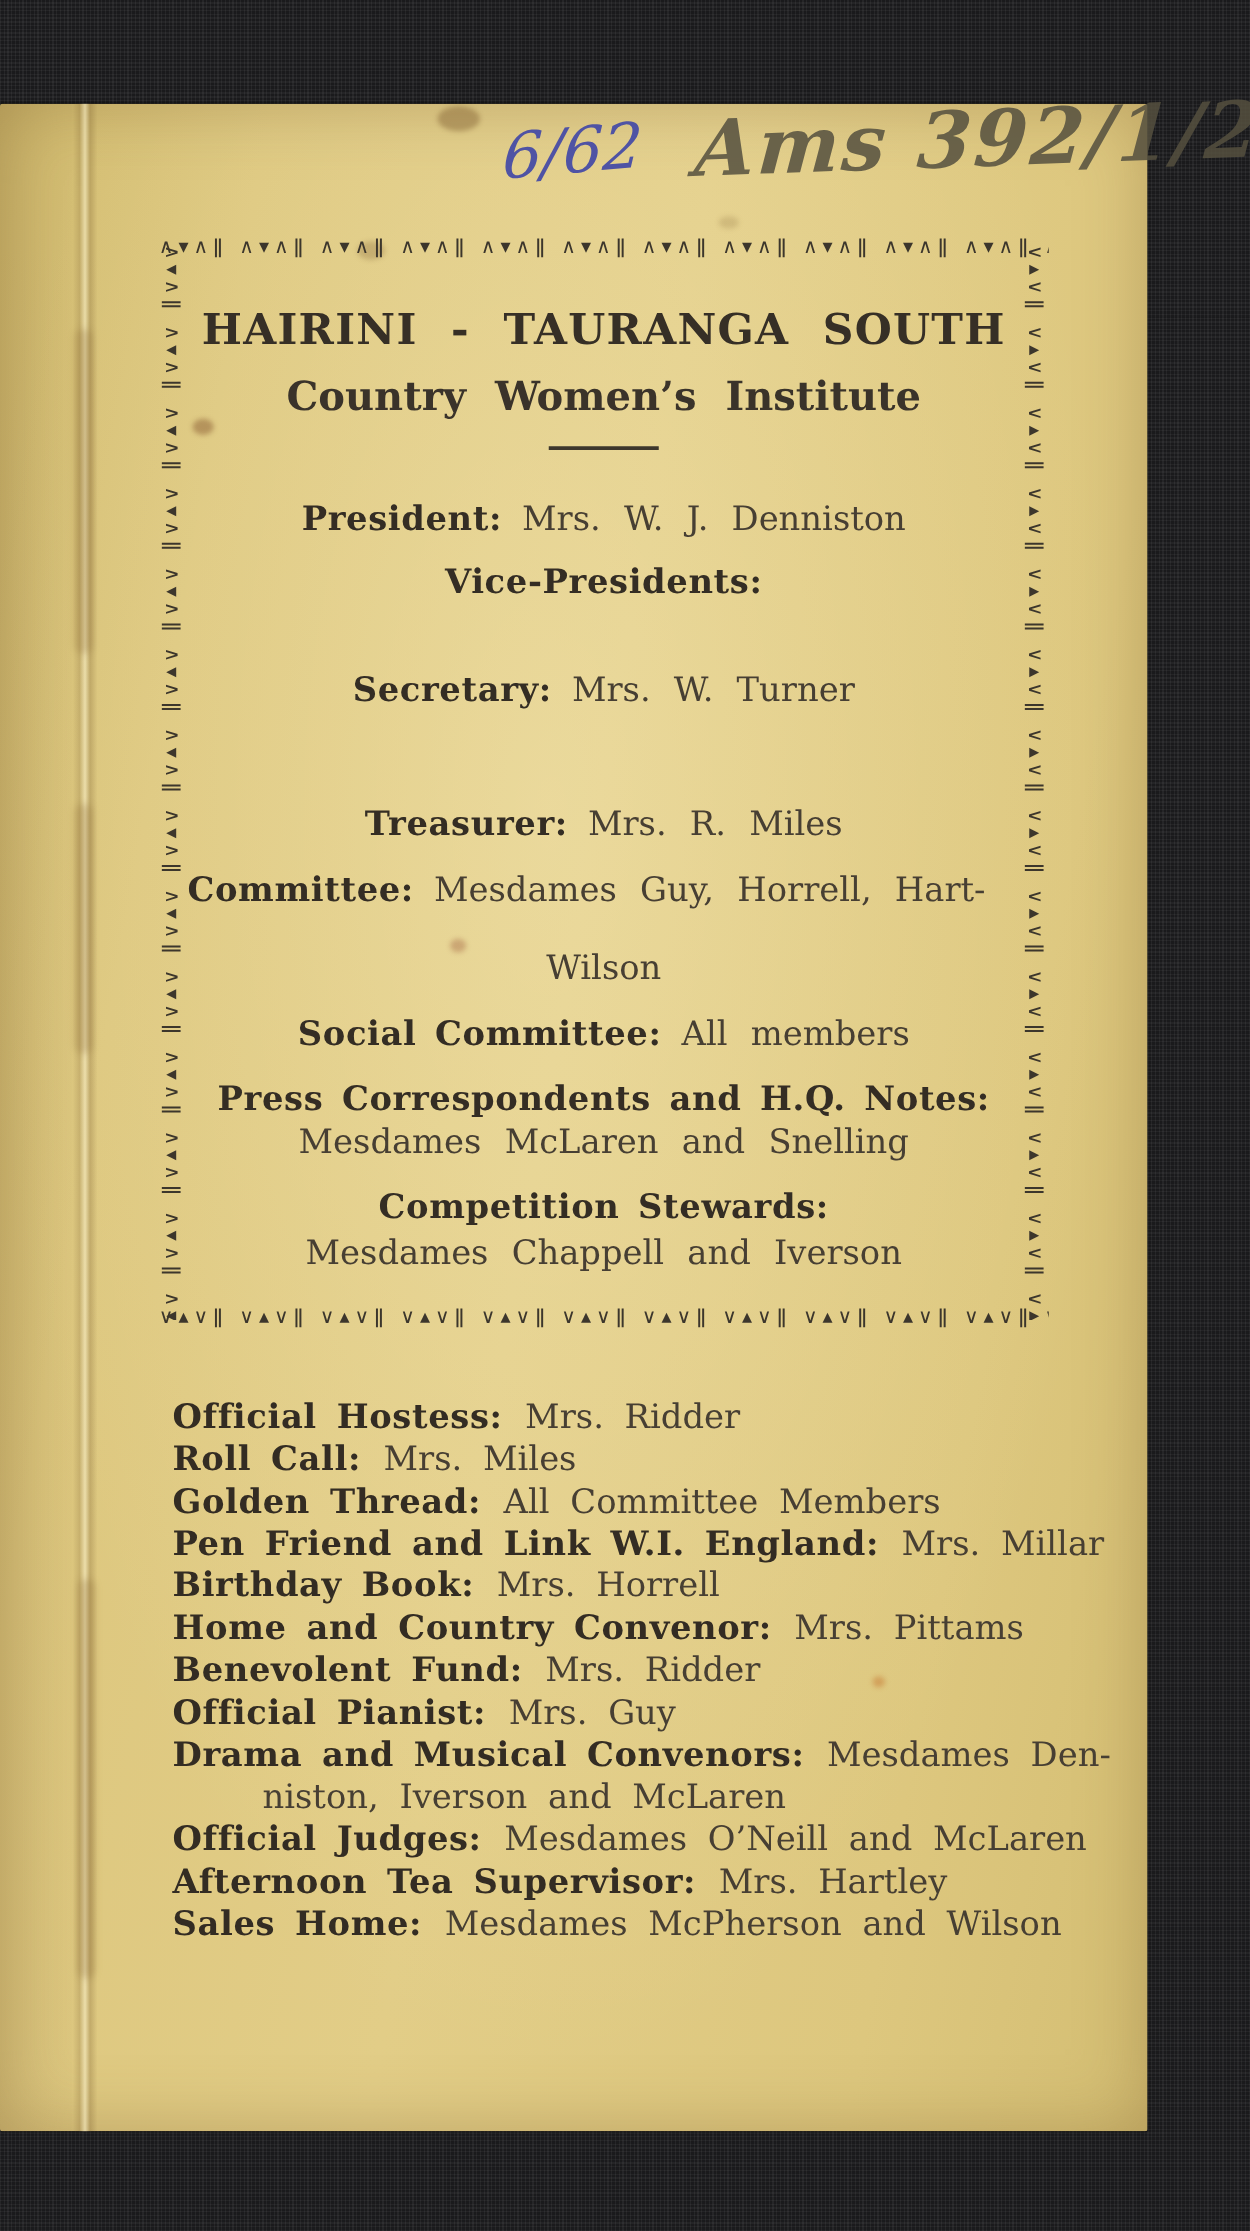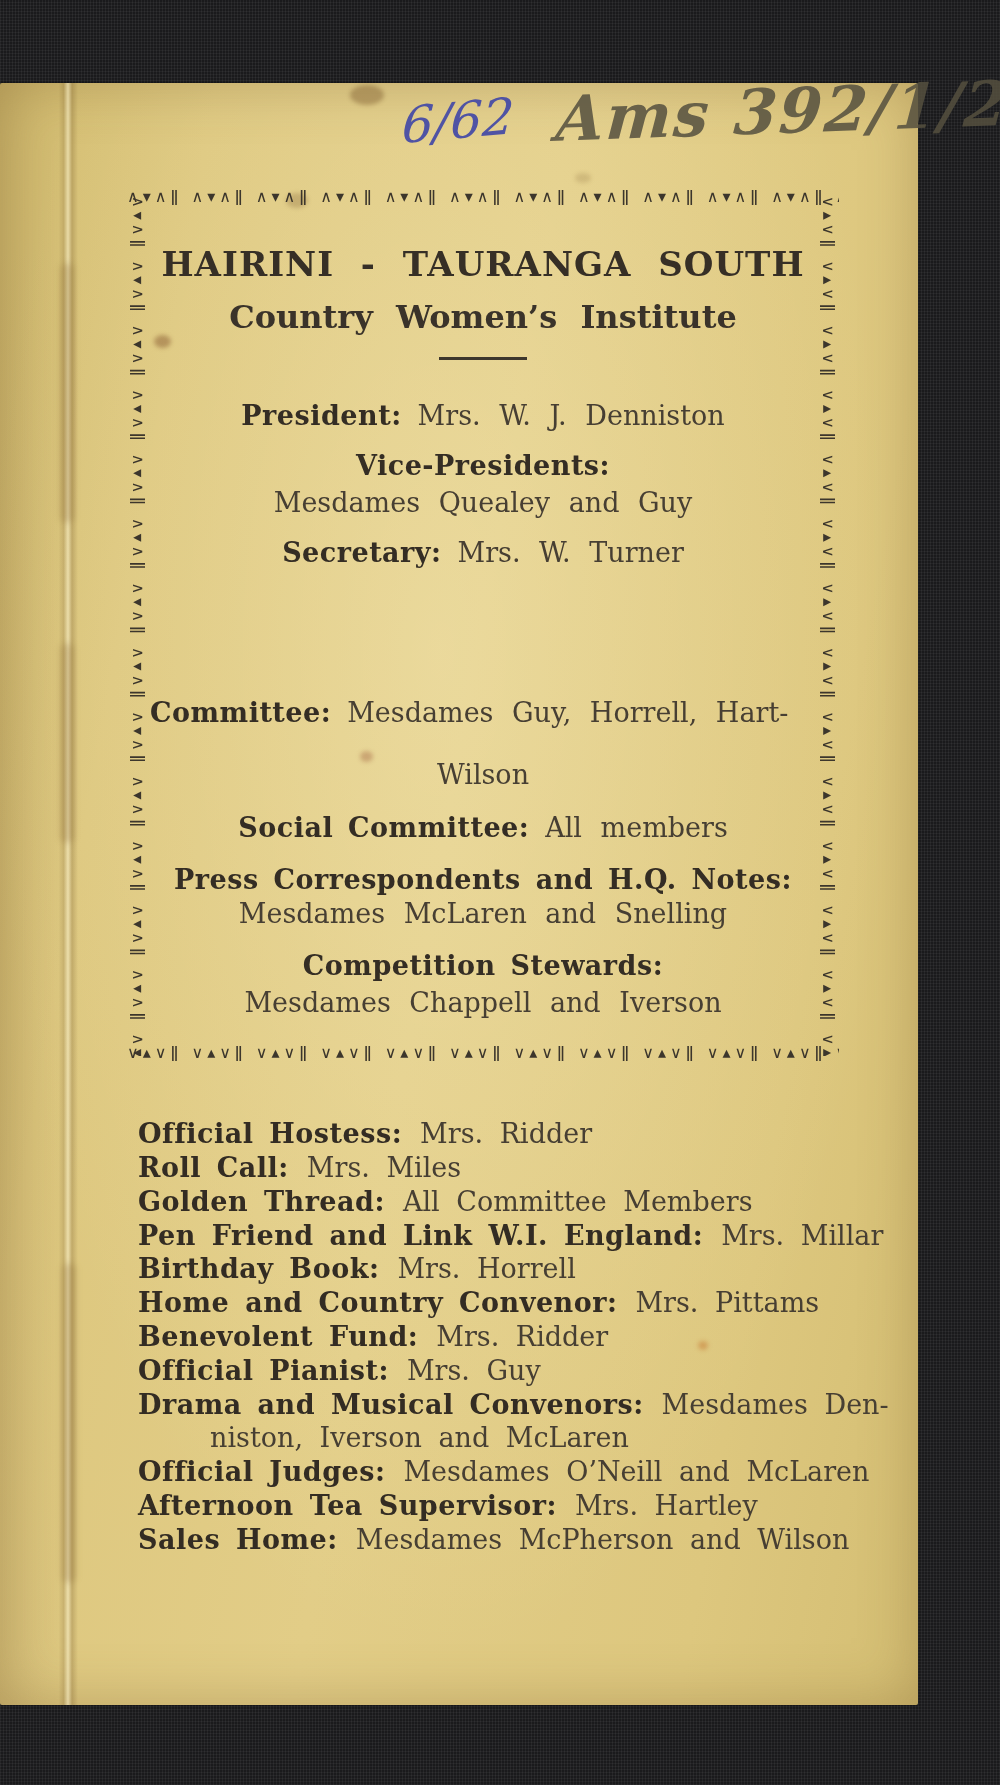--- a/index.html
+++ b/index.html
@@ -99,25 +99,25 @@
   <div class="title1" style="top:244px;">HAIRINI - TAURANGA SOUTH</div>
   <div class="title2" style="top:298px;">Country Women’s Institute</div>
   <div class="divider" style="top:357px;"></div>
 
   <div class="line" style="top:400px;">
     <span class="l">President:</span><span class="v">Mrs. W. J. Denniston</span>
   </div>
   <div class="line" style="top:450px;">
     <span class="l">Vice-Presidents:</span>
   </div>
-  <div class="line" style="top:487px;">
-    <span class="v">Mesdames Quealey and Guy</span>
-  </div>
   <div class="line" style="top:537px;">
     <span class="l">Secretary:</span><span class="v">Mrs. W. Turner</span>
+  </div>
+  <div class="line" style="top:644px;">
+    <span class="l">Treasurer:</span><span class="v">Mrs. R. Miles</span>
   </div>
   <div class="line left" style="top:697px;">
     <span class="l">Committee:</span><span class="v">Mesdames Guy, Horrell, Hart-</span>
   </div>
   <div class="line" style="top:759px;">
     <span class="v">Wilson</span>
   </div>
   <div class="line" style="top:812px;">
     <span class="l">Social Committee:</span><span class="v">All members</span>
   </div>

